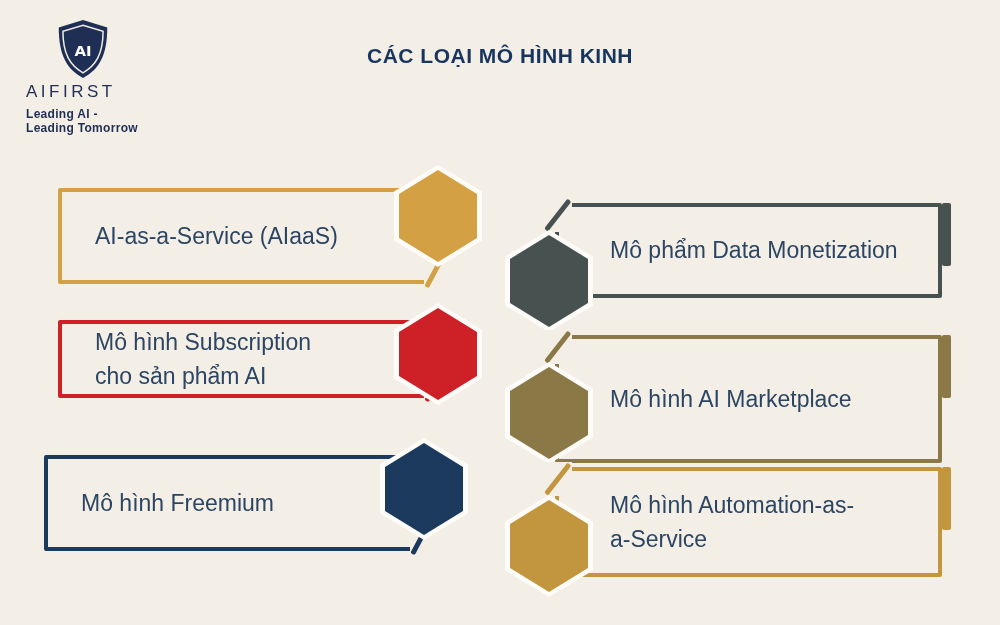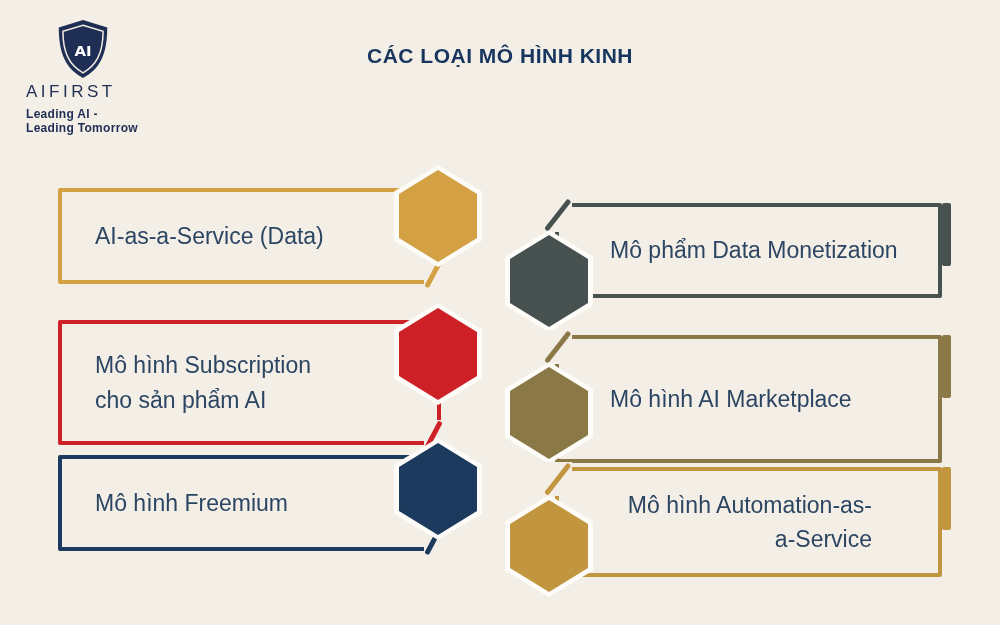--- a/index.html
+++ b/index.html
@@ -38,21 +38,21 @@
   .hex-in { position: absolute; inset: 5px; background: var(--c, #333);
             clip-path: polygon(50% 0%, 100% 26%, 100% 74%, 50% 100%, 0% 74%, 0% 26%); }
   .left  .hex { right: -41px; }
   .right .hex { left: -50px; }
 
   .label { position: absolute; inset: 0; display: flex; align-items: center;
            font-size: 23px; font-weight: 500; line-height: 1.5; color: var(--text-c, #2C4563); }
   .left  .label { padding-left: 37px; padding-right: 20px; }
   .right .label { padding-left: 55px; padding-right: 20px; }
   #item-l2 .label { padding-right: 88px; }
-  #item-r3 .label { padding-right: 70px; text-align: right; }
+  #item-r3 .label { padding-right: 70px; }
 </style>
 </head>
 <body style="--page-bg: #F4EFE6; --text-c: #2C4563;">
 
 <div class="logo" style="--c: #1F2E55;">
   <svg class="shield" width="56" height="62" viewBox="0 0 60 66">
     <path d="M30 2 L56 10 C56 40 47 55 30 64 C13 55 4 40 4 10 Z" fill="#1F2E55"></path>
     <path d="M30 7.5 L51.5 14 C51.5 38 44 50.5 30 58.5 C16 50.5 8.5 38 8.5 14 Z" fill="none" stroke="#F2EDE3" stroke-width="1.6"></path>
     <text x="30" y="40" text-anchor="middle" font-size="16" font-weight="bold" fill="#FFFFFF" font-family="DejaVu Sans, sans-serif">AI</text>
   </svg>
@@ -64,34 +64,34 @@
   <div>CÁC LOẠI MÔ HÌNH KINH</div>
 </div>
 
 <div class="item left" id="item-l1" style="left: 58px; top: 188px; width: 383px; height: 96px; --c: #D4A044;">
   <div class="frame"></div>
   <div class="cut"></div>
   <div class="diag"></div>
   <div class="hex" style="top:-23px;">
       <div class="hex-in"></div>
     </div>
-  <div class="label">AI-as-a-Service (Data)</div>
+  <div class="label">AI-as-a-Service (AIaaS)</div>
 </div>
 
-<div class="item left" id="item-l2" style="left: 58px; top: 320px; width: 383px; height: 125px; --c: #CE2127;">
+<div class="item left" id="item-l2" style="left: 58px; top: 320px; width: 383px; height: 78px; --c: #CE2127;">
   <div class="frame"></div>
   <div class="cut"></div>
   <div class="diag"></div>
   <div class="hex" style="top:-17px;">
       <div class="hex-in"></div>
     </div>
   <div class="label">Mô hình Subscription cho sản phẩm AI</div>
 </div>
 
-<div class="item left" id="item-l3" style="left: 58px; top: 455px; width: 383px; height: 96px; --c: #1C3A5E;">
+<div class="item left" id="item-l3" style="left: 44px; top: 455px; width: 383px; height: 96px; --c: #1C3A5E;">
   <div class="frame"></div>
   <div class="cut"></div>
   <div class="diag"></div>
   <div class="hex" style="top:-17px;">
       <div class="hex-in"></div>
     </div>
   <div class="label">Mô hình Freemium</div>
 </div>
 
 <div class="item right" id="item-r1" style="left: 555px; top: 203px; width: 387px; height: 95px; --c: #47514F;">

